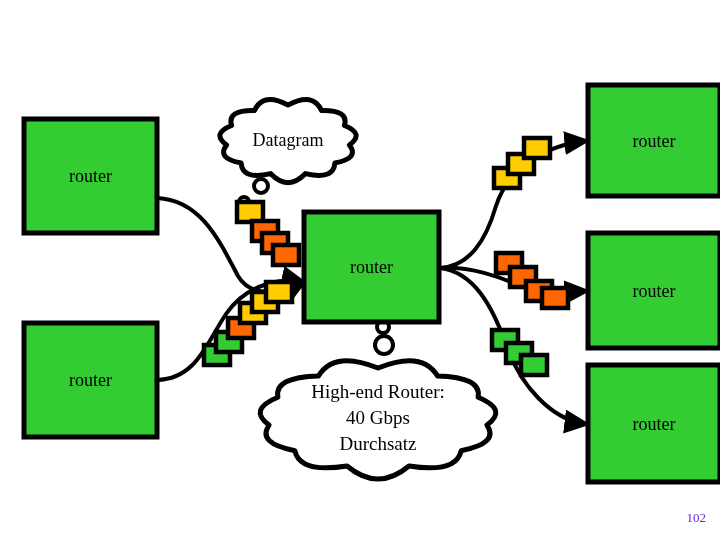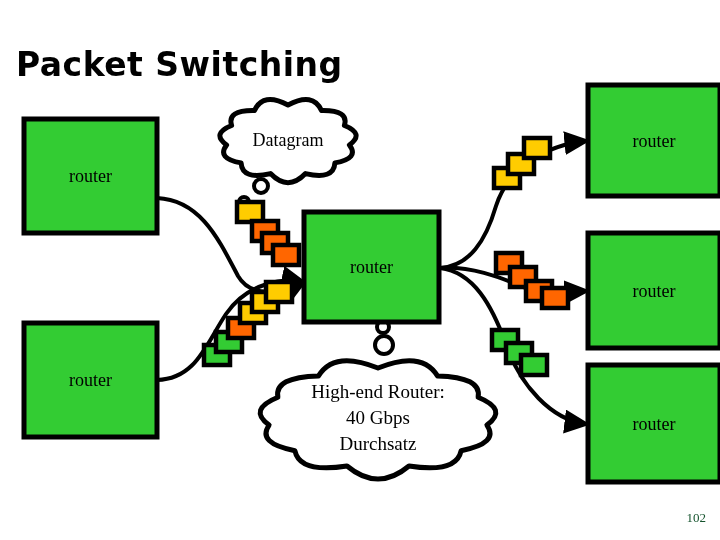--- a/index.html
+++ b/index.html
@@ -32,21 +32,21 @@
     color: #000000;
     white-space: nowrap;
     line-height: 1;
   }
   .page-number {
     position: absolute;
     right: 14px;
     bottom: 14px;
     font-family: "Liberation Serif", serif;
     font-size: 13px;
-    color: #14532d;
+    color: #6d28d9;
   }
   svg#diagram {
     position: absolute;
     left: 0;
     top: 0;
     width: 720px;
     height: 540px;
     display: block;
   }
   .router-label {
@@ -63,21 +63,20 @@
     font-family: "Liberation Serif", serif;
     font-size: 19px;
     fill: #000000;
   }
 </style>
 </head>
 <body>
 
 <div id="slide">
 
-  <div class="slide-title">Packet Switching</div>
 
   <svg id="diagram" viewBox="0 0 720 540">
     <defs>
       <marker id="arrowhead" markerWidth="7" markerHeight="7" refX="5.4" refY="3" orient="auto" markerUnits="strokeWidth">
         <path d="M0,0 L6.5,3 L0,6 z" fill="#000000"></path>
       </marker>
     </defs>
 
     <g fill="none" stroke="#000000" stroke-width="4">
       <path d="M157,198 C200,200 218,238 238,276 C252,300 286,292 303,283" marker-end="url(#arrowhead)"></path>

